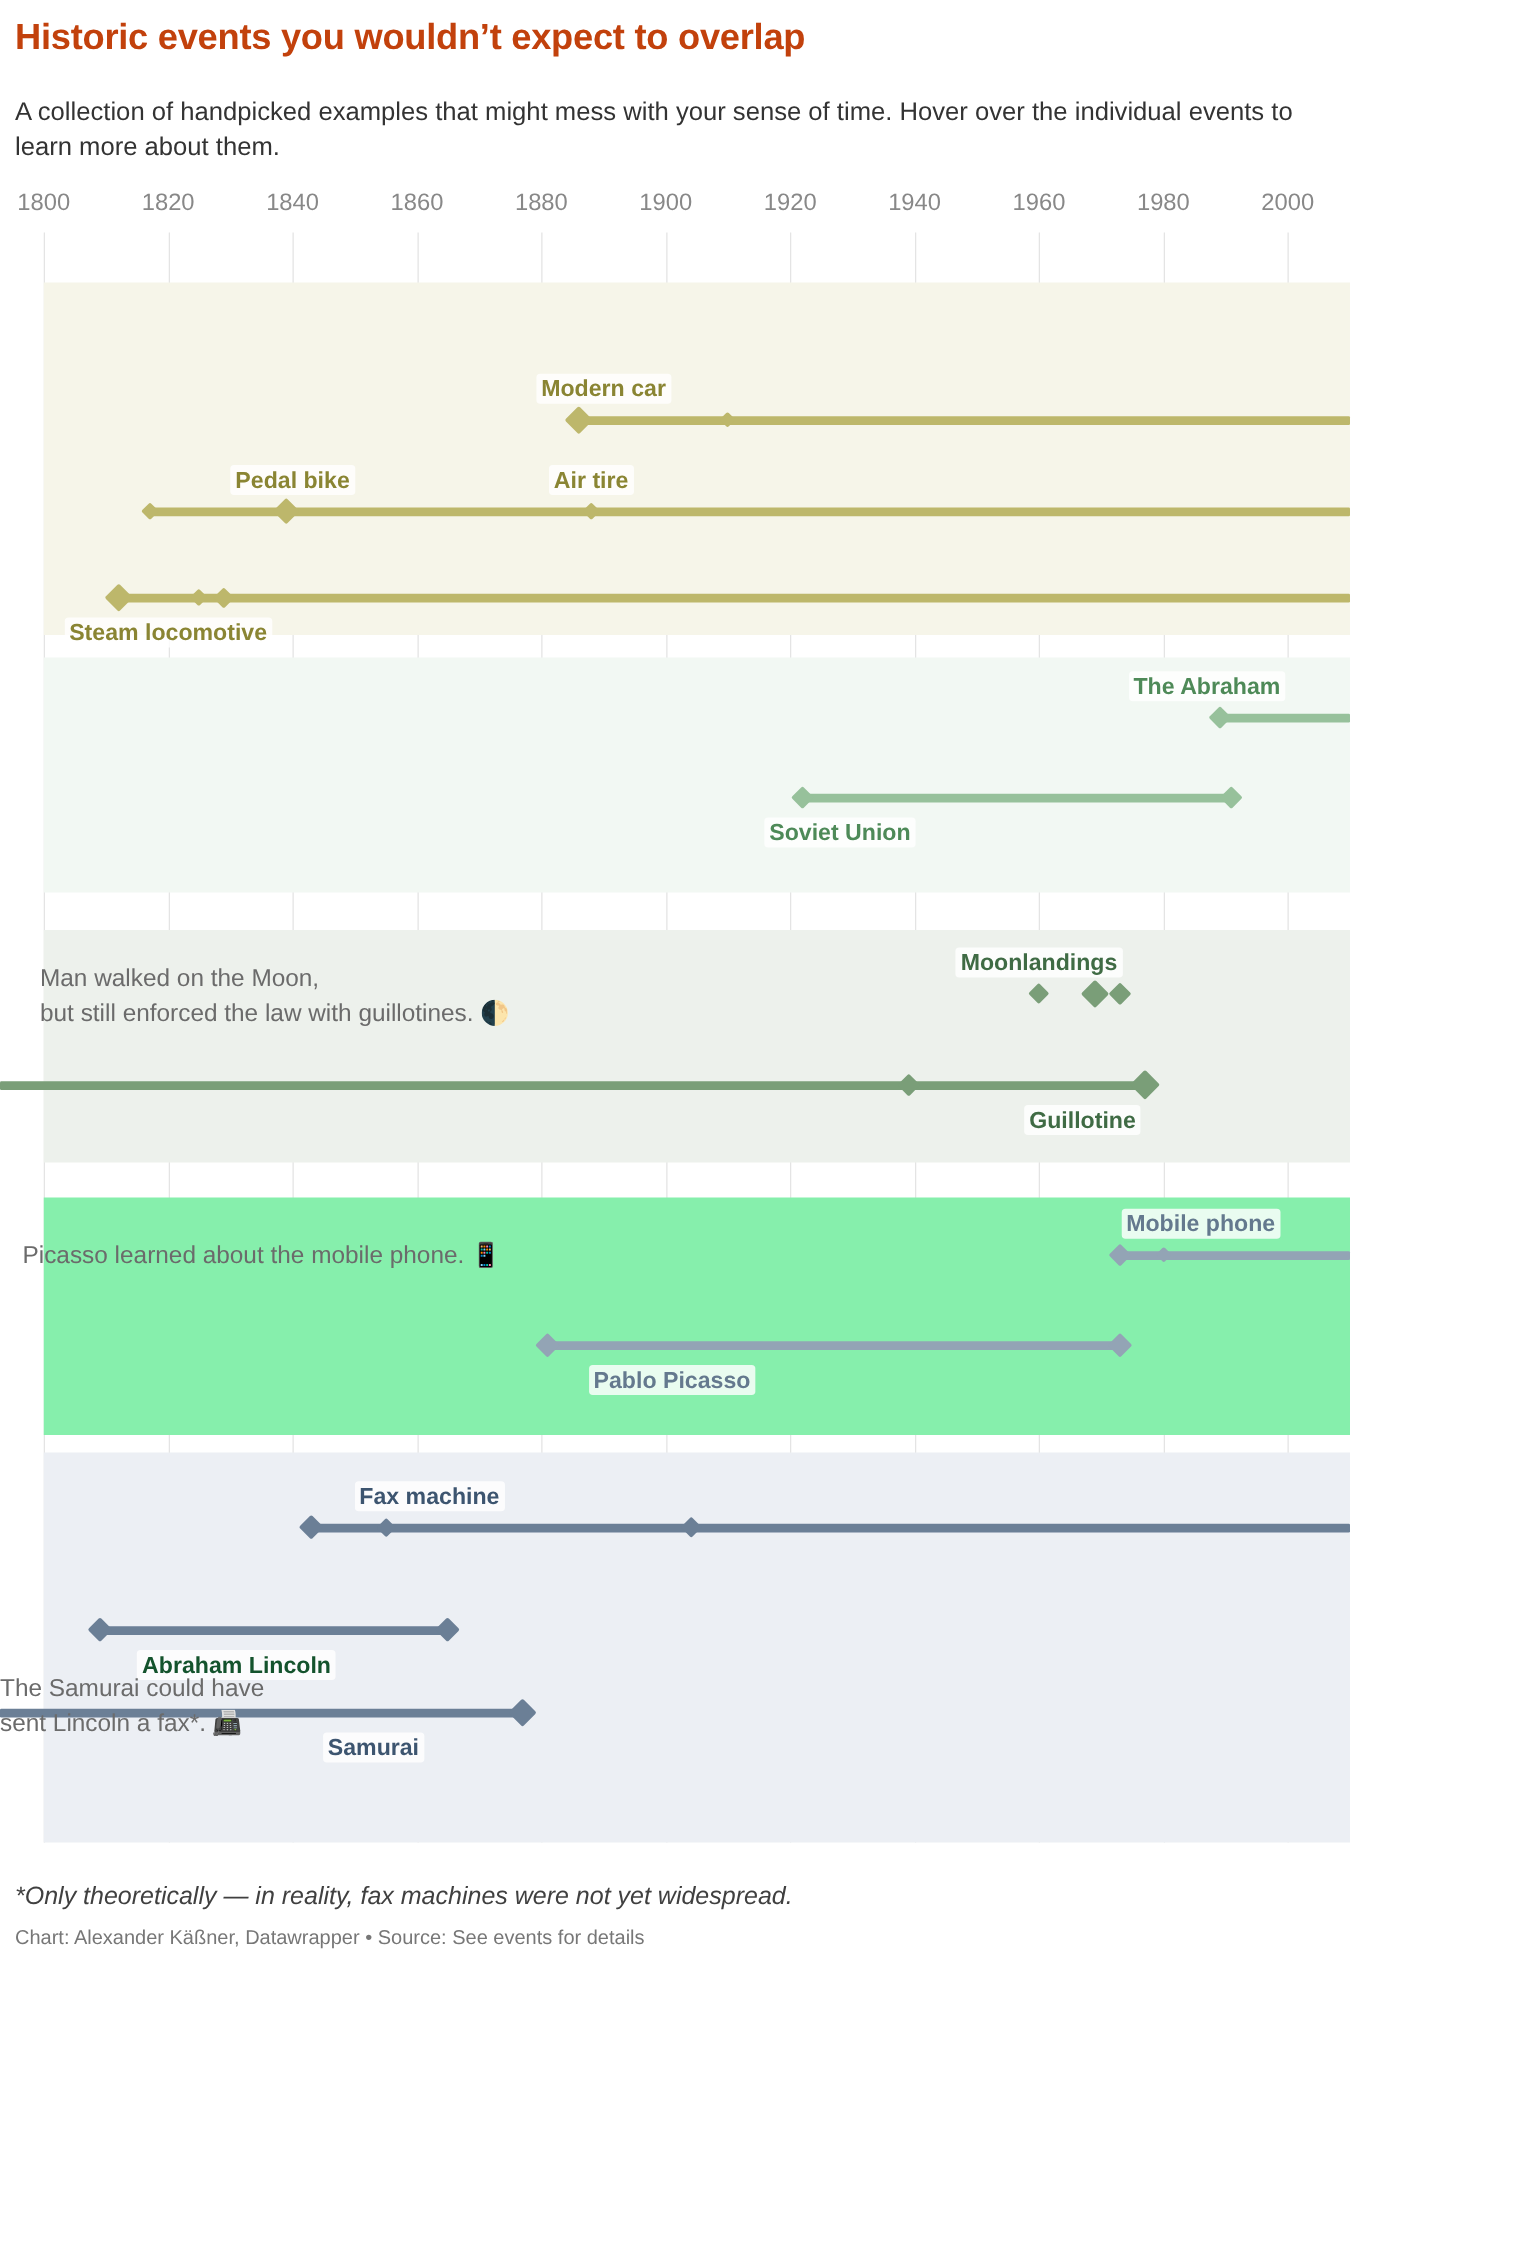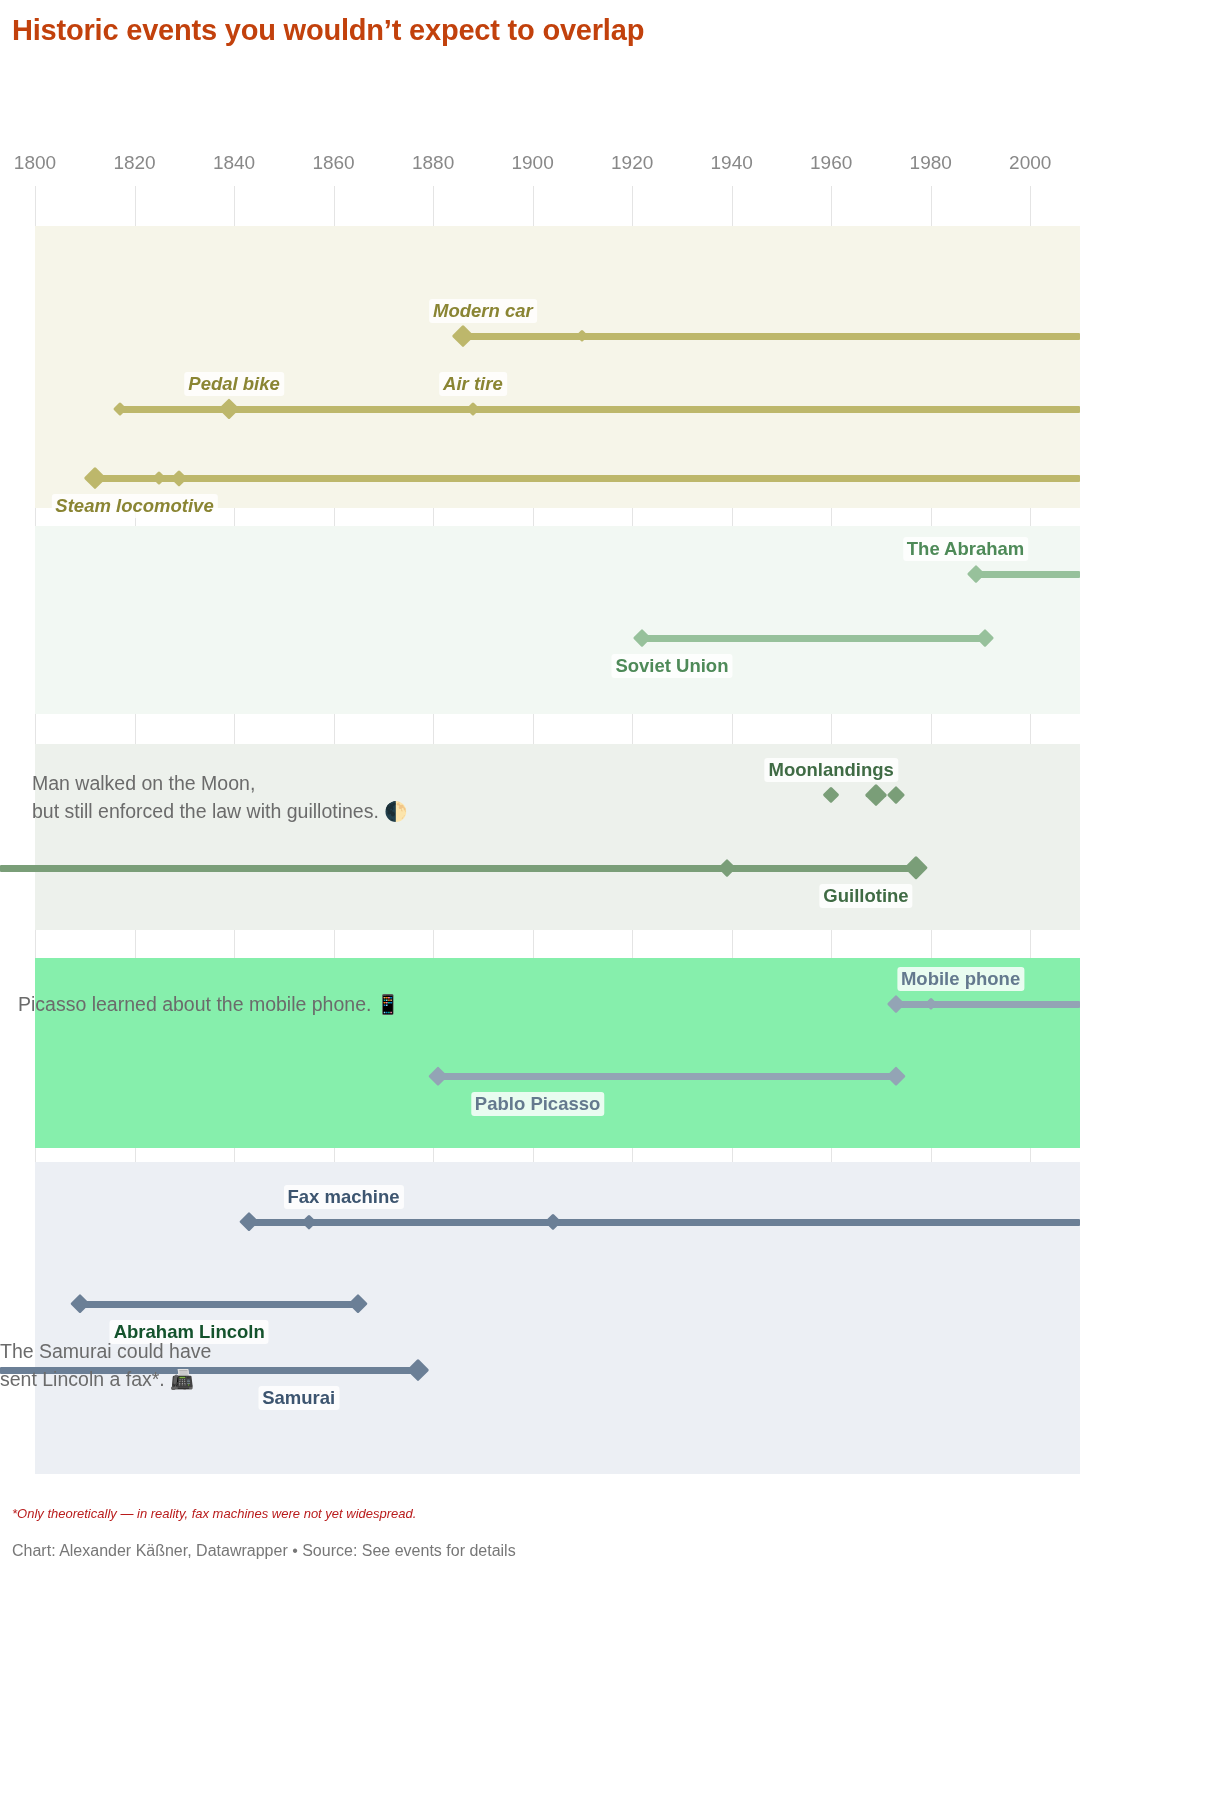--- a/index.html
+++ b/index.html
@@ -59,37 +59,38 @@
   .note {
     position:absolute; font-size:19.5px; color:#6b6b6b;
     line-height:1.42; white-space:pre-line;
   }
   .note .emo { font-size:19px; }
   .note.right { }
 
   
   .footnote {
     position:absolute; left:12px; top:1506px; width:1100px;
-    font-size:13px; font-style:italic; color:#b91c1c;
+    font-size:20px; font-style:italic; color:#404040;
   }
   .source {
     position:absolute; left:12px; top:1542px; width:1100px;
     font-size:16px; color:#777777;
   }
   .rule {
     position:absolute; left:12px; top:1486px; width:1196px; height:1px;
     background:transparent;
   }
 </style>
 </head>
 <body>
 
 <div id="root">
 
   <div class="title">Historic events you wouldn’t expect to overlap</div>
+  <div class="desc">A collection of handpicked examples that might mess with your sense of time. Hover over the individual events to learn more about them.</div>
 
   <div class="axis" id="axis">
       <div class="tick-label" style="left: 35px;">1800</div>
       <div class="tick-label" style="left: 134.524px;">1820</div>
       <div class="tick-label" style="left: 234.048px;">1840</div>
       <div class="tick-label" style="left: 333.571px;">1860</div>
       <div class="tick-label" style="left: 433.095px;">1880</div>
       <div class="tick-label" style="left: 532.619px;">1900</div>
       <div class="tick-label" style="left: 632.143px;">1920</div>
       <div class="tick-label" style="left: 731.667px;">1940</div>
@@ -103,21 +104,21 @@
       <div class="gridline" style="left: 135px;"></div>
       <div class="gridline" style="left: 234px;"></div>
       <div class="gridline" style="left: 334px;"></div>
       <div class="gridline" style="left: 433px;"></div>
       <div class="gridline" style="left: 533px;"></div>
       <div class="gridline" style="left: 632px;"></div>
       <div class="gridline" style="left: 732px;"></div>
       <div class="gridline" style="left: 831px;"></div>
       <div class="gridline" style="left: 931px;"></div>
       <div class="gridline" style="left: 1030px;"></div>
-      <div class="band" style="top: 40px; height: 282px; background: rgb(246, 245, 233); font-style: italic;">
+      <div class="band" style="top: 40px; height: 282px; background: rgb(246, 245, 233);">
         <div class="tl-line" style="left: 427.952px; width: 617.048px; top: 106.5px; background: rgb(189, 183, 107);"></div>
         <div class="marker" style="width: 15.84px; height: 15.84px; left: 427.952px; top: 110px; background: rgb(189, 183, 107);"></div>
         <div class="marker" style="width: 9.36px; height: 9.36px; left: 547.381px; top: 110px; background: rgb(189, 183, 107);"></div>
         <div class="ev-label c" style="left: 447.857px; top: 73px; color: rgb(138, 133, 51);">Modern car</div>
         <div class="tl-line" style="left: 84.5952px; width: 960.405px; top: 179.5px; background: rgb(189, 183, 107);"></div>
         <div class="marker" style="width: 10.08px; height: 10.08px; left: 84.5952px; top: 183px; background: rgb(189, 183, 107);"></div>
         <div class="marker" style="width: 15.12px; height: 15.12px; left: 194.071px; top: 183px; background: rgb(189, 183, 107);"></div>
         <div class="marker" style="width: 10.08px; height: 10.08px; left: 437.905px; top: 183px; background: rgb(189, 183, 107);"></div>
         <div class="ev-label c" style="left: 199.048px; top: 146px; color: rgb(138, 133, 51);">Pedal bike</div>
         <div class="ev-label c" style="left: 437.905px; top: 146px; color: rgb(138, 133, 51);">Air tire</div>

